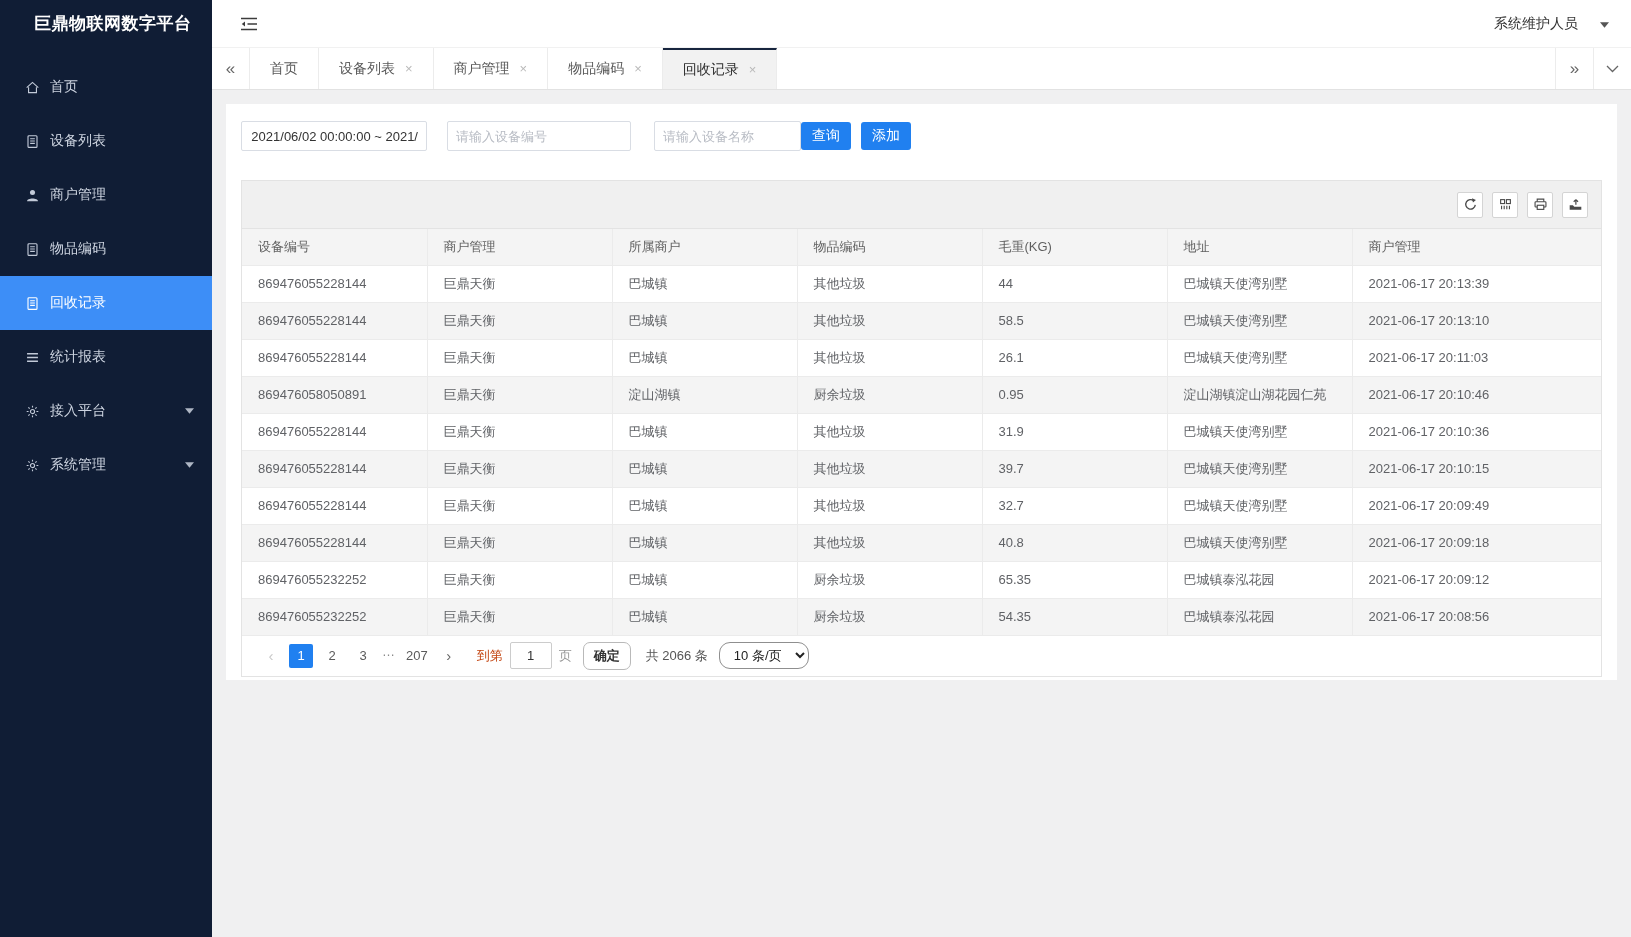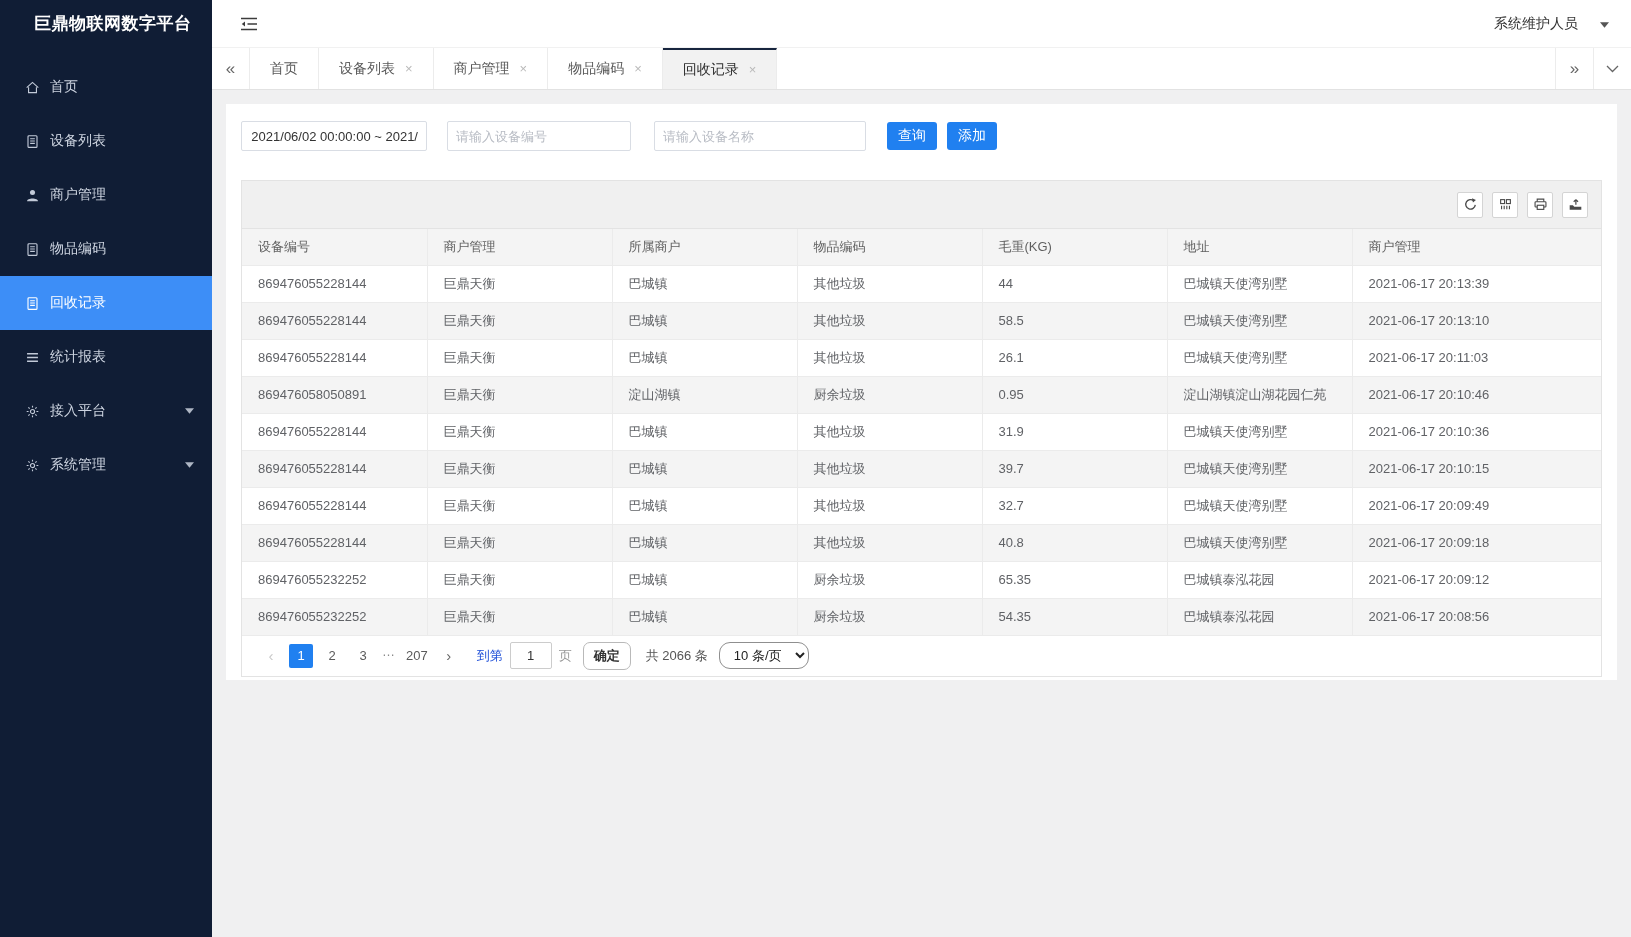--- a/index.html
+++ b/index.html
@@ -36,21 +36,21 @@
 
   
   .content { flex:1; padding:14px; overflow:hidden; }
   .panel { background:#fff; height:576px; padding:17px 15px 0 15px; }
 
   .filters { display:flex; align-items:center; margin-bottom:29px; }
   .filters .f-input { height:30px; border:1px solid #d9dde4; border-radius:2px; padding:0 8px; font-size:13px; color:#333; outline:none; font-family:inherit; }
   .filters .f-input::placeholder { color:#b8bcc4; font-size:13px; }
   .date-input { width:186px; margin-right:20px;text-align:right; }
   .id-input { width:184px; margin-right:23px; }
-  .name-input { width:212px; margin-right:21px; }
+  .name-input { width:147px; }
   .btn { height:28px; padding:0 11px; background:#2080f0; border:none; border-radius:3px; color:#fff; font-size:14px; cursor:pointer; font-family:inherit; }
   .btn + .btn { margin-left:10px; }
 
   
   .table-card { border:1px solid #e3e3e3; }
   .toolbar { height:48px; background:#f0f0f0; display:flex; align-items:center; justify-content:flex-end; gap:9px; padding:0 13px; border-bottom:1px solid #e3e3e3; }
   .tool-btn { width:26px; height:26px; background:#fff; border:1px solid #d4d4d4; border-radius:2px; display:inline-flex; align-items:center; justify-content:center; color:#4a4a4a; cursor:pointer; }
 
   table { width:100%; border-collapse:collapse; table-layout:fixed; }
   th, td { text-align:left; padding:0 16px; font-weight:normal; font-size:13px; height:37px; border-right:1px solid #ebebeb; border-bottom:1px solid #ebebeb; white-space:nowrap; overflow:hidden; }
@@ -59,21 +59,21 @@
   tbody td { color:#606266; background:#fff; }
   tbody tr:nth-child(even) td { background:#f4f4f4; }
 
   
   .pagination { height:40px; background:#fff; display:flex; align-items:center; gap:7px; padding:0 18px; font-size:13px; color:#666; }
   .pg-arrow { width:22px; text-align:center; font-size:15px; cursor:pointer; color:#666; }
   .pg-arrow.disabled { color:#c9c9c9; }
   .pg-num { min-width:24px; height:24px; line-height:24px; text-align:center; border-radius:2px; cursor:pointer; color:#5a5a5a; padding:0 3px; }
   .pg-num.active { background:#2080f0; color:#fff; }
   .pg-ellipsis { color:#8a8a8a; letter-spacing:1px; }
-  .pg-goto-label { color:#1d4ed8; margin-left:10px; }
+  .pg-goto-label { color:#c2410c; margin-left:10px; }
   .pg-goto-input { width:42px; height:27px; border:1px solid #ccc; border-radius:2px; text-align:center; font-size:13px; color:#333; outline:none; font-family:inherit; }
   .pg-page-label { color:#9a9a9a; }
   .pg-confirm { height:28px; padding:0 10px; margin-left:4px; background:#fff; border:1px solid #b9b9b9; border-radius:7px; font-size:13px; font-weight:bold; color:#333; cursor:pointer; font-family:inherit; }
   .pg-total { margin-left:8px; color:#555; }
   .pg-size { height:27px; margin-left:4px; border:1px solid #8f8f8f; border-radius:11px; font-size:13px; color:#222; font-family:inherit; background:#fff; padding:0 10px; }
 </style>
 </head>
 <body>
 
 <aside class="sidebar">

